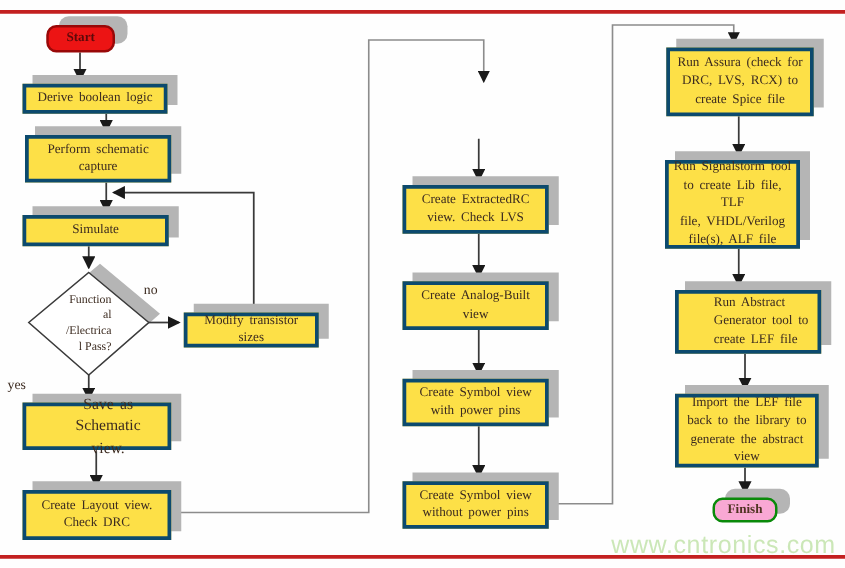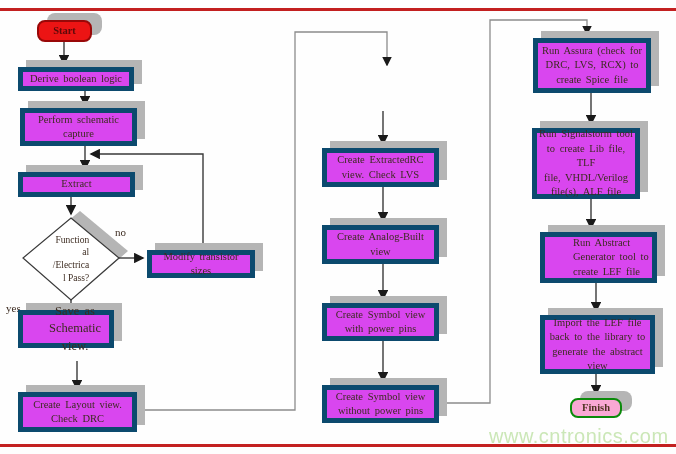--- a/index.html
+++ b/index.html
@@ -5,21 +5,21 @@
   html,body{margin:0;padding:0;background:#ffffff;}
   .stage{
     position:relative;width:676px;height:454px;background:#fefefe;overflow:hidden;
     font-family:"Liberation Serif","DejaVu Serif",serif;color:#3c2b20;
   }
   .rule{position:absolute;left:0;width:676px;height:3px;background:#c32020;}
   .rule.top{top:8px;}
   .rule.bottom{top:444px;}
   svg.connectors{position:absolute;left:0;top:0;z-index:1;}
   .node{
-    position:absolute;z-index:2;background:#d946ef;border:5px solid #0c4a6e;
+    position:absolute;z-index:2;background:#fde047;border:3px solid #0c4a6e;
     box-shadow:8px -7px 0 0 #b5b5b5;
     display:flex;align-items:center;justify-content:center;text-align:center;
     font-size:10.5px;line-height:1.38;word-spacing:2px;box-sizing:border-box;padding:1px 2px;
   }
   .node.big{font-size:12.5px;}
   .node.align-left{justify-content:flex-start;text-align:left;padding-left:9px;}
   .node.terminal{
     border-radius:8px;font-weight:bold;border-width:2px;
     box-shadow:10px -7px 0 0 #b5b5b5;
   }
@@ -87,35 +87,35 @@
 
   <div class="node" style="left:18px;top:67px;width:116px;height:24px;">
     <span>Derive boolean logic</span>
   </div>
 
   <div class="node" style="left:20px;top:108px;width:117px;height:38px;">
     <span>Perform schematic<br>capture</span>
   </div>
 
   <div class="node" style="left:18px;top:172px;width:117px;height:25px;">
-    <span>Extract</span>
+    <span>Simulate</span>
   </div>
 
   <div class="decision-text" style="left:36px;top:222px;width:70px;height:74px;">
     <span>Function<br>al<br>/Electrica<br>l Pass?</span>
   </div>
 
   <div class="edge-label" style="left:115px;top:226px;">no</div>
   <div class="edge-label" style="left:6px;top:302px;">yes</div>
 
   <div class="node" style="left:147px;top:250px;width:108px;height:28px;">
     <span>Modify transistor sizes</span>
   </div>
 
-  <div class="node big" style="left:18px;top:310px;width:96px;height:38px;padding-left:20px;">
+  <div class="node big" style="left:18px;top:322px;width:119px;height:38px;padding-left:20px;">
     <span>Save as Schematic<br>view.</span>
   </div>
 
   <div class="node" style="left:18px;top:392px;width:119px;height:40px;">
     <span>Create Layout view.<br>Check DRC</span>
   </div>
 
 
   <div class="node" style="left:322px;top:148px;width:117px;height:39px;">
     <span>Create ExtractedRC<br>view.  Check LVS</span>

